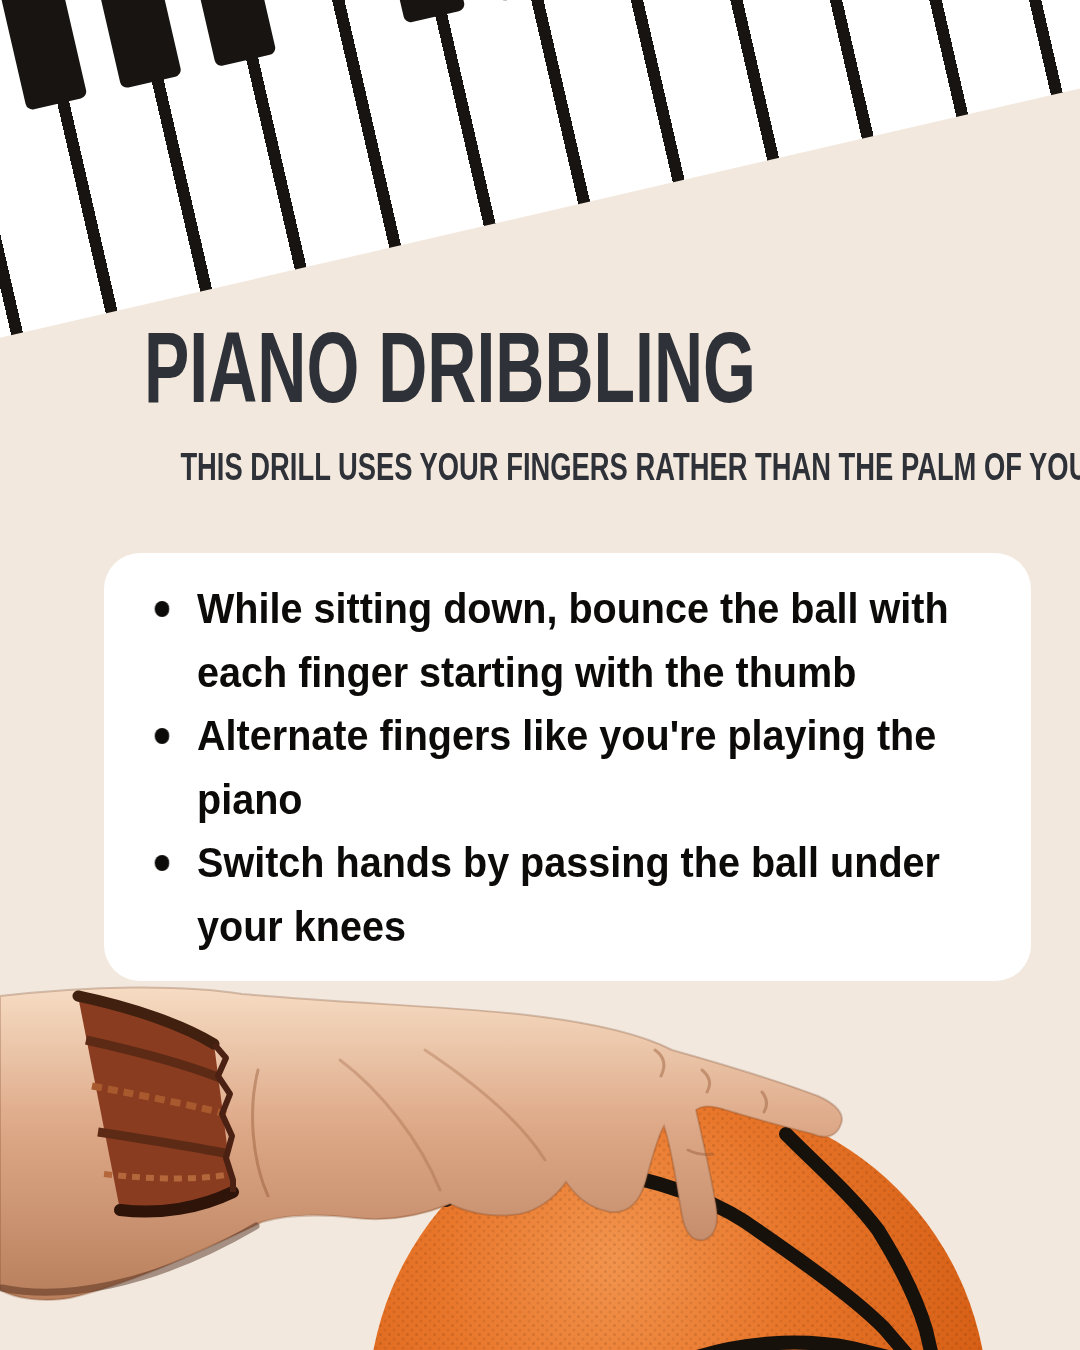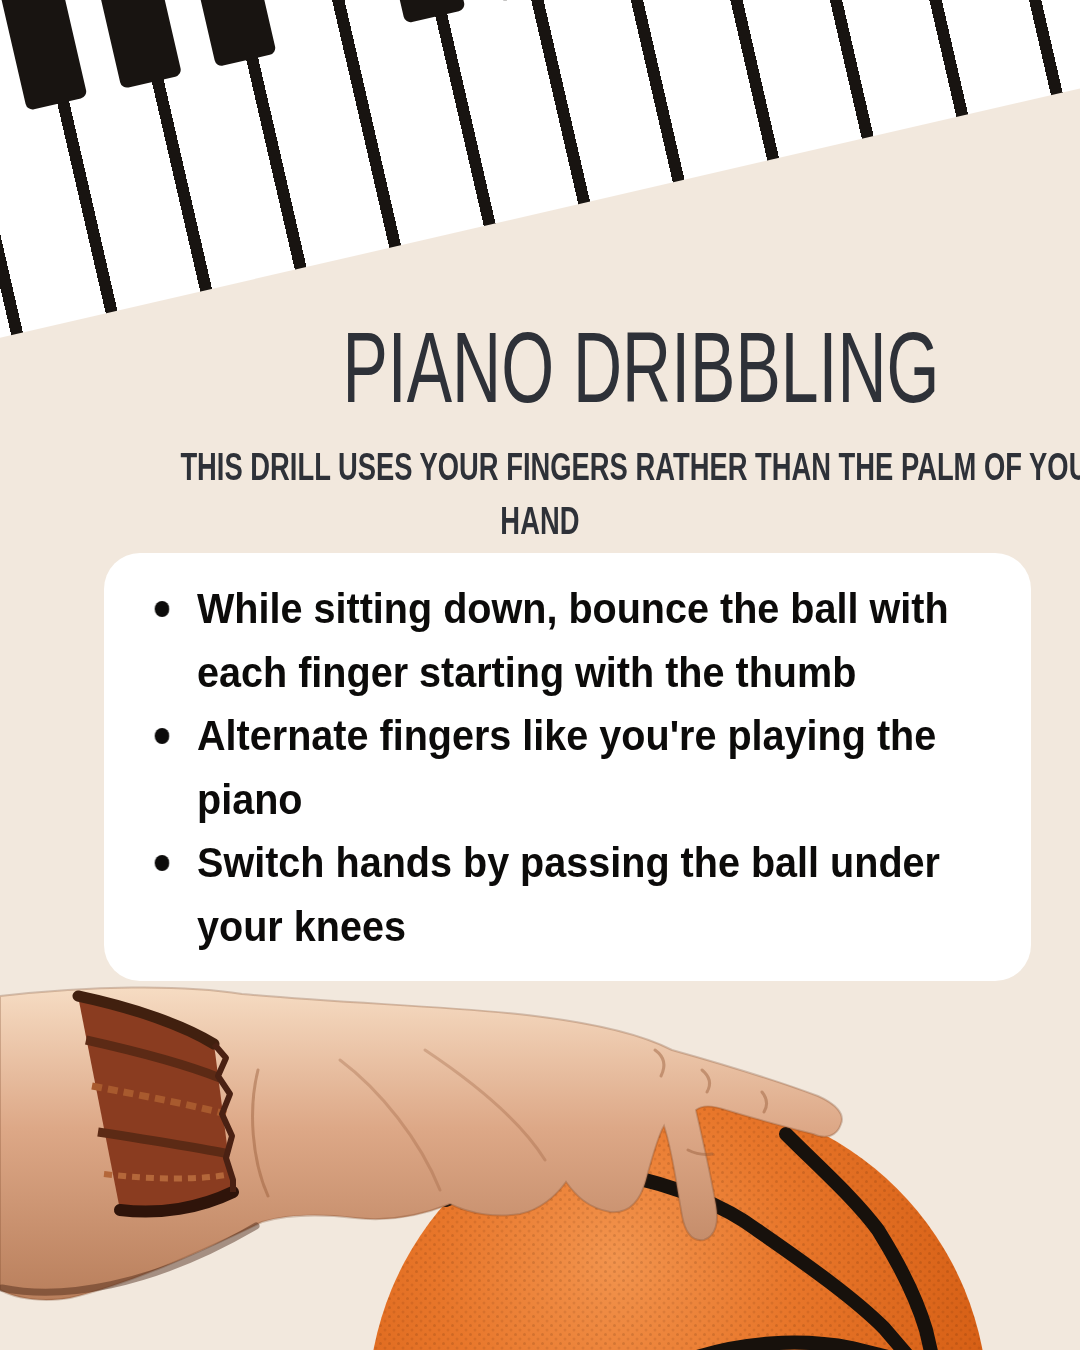--- a/index.html
+++ b/index.html
@@ -28,21 +28,21 @@
   }
   .black-key{
     position:absolute;top:0;width:62px;height:215px;
     background:var(--key-black);
     border-radius:0 0 7px 7px;
   }
 
   
   .title{
     position:absolute;left:0;top:312px;width:1080px;
-    text-align:right;font-size:100px;line-height:110px;font-weight:400;
+    text-align:left;font-size:100px;line-height:110px;font-weight:700;
     color:var(--ink);letter-spacing:0px;white-space:nowrap;
   }
   .title .squeeze{display:inline-block;transform:scaleX(0.68);transform-origin:center;}
   .subtitle{
     position:absolute;left:0;top:440px;width:1080px;
     text-align:center;font-size:38px;line-height:54px;font-weight:800;
     color:var(--ink);
   }
   .subtitle .line{display:block;}
   .subtitle .squeeze{display:inline-block;transform:scaleX(0.72);transform-origin:center;white-space:nowrap;}
@@ -78,21 +78,20 @@
     <div class="black-key" style="left:260px"></div>
     <div class="black-key" style="left:357px"></div>
     <div class="black-key" style="left:551px"></div>
     <div class="black-key" style="left:648px"></div>
   </div>
 
   <h1 class="title"><span class="squeeze">PIANO DRIBBLING</span></h1>
 
   <div class="subtitle">
     <span class="line"><span class="squeeze">THIS DRILL USES YOUR FINGERS RATHER THAN THE PALM OF YOUR</span></span>
-    <span class="line"><span class="squeeze">HAND</span></span>
   </div>
 
   <div class="card"></div>
   <ul class="bullets">
     <li>
       <span class="bline">While sitting down, bounce the ball with</span>
       <span class="bline">each finger starting with the thumb</span>
     </li>
     <li>
       <span class="bline">Alternate fingers like you're playing the</span>

